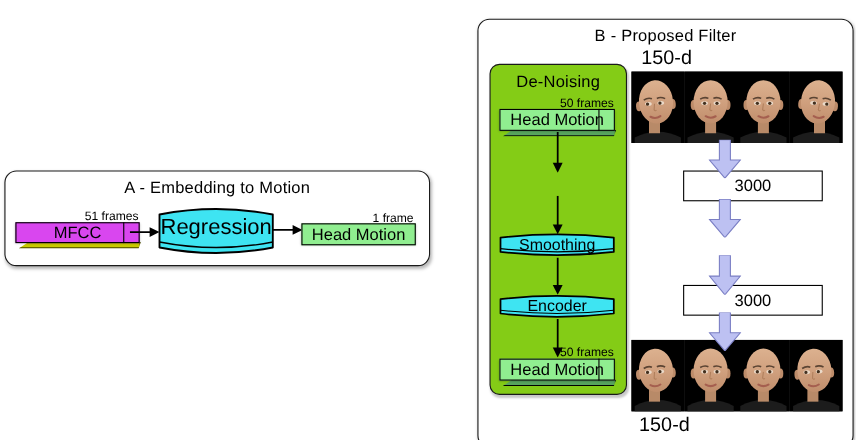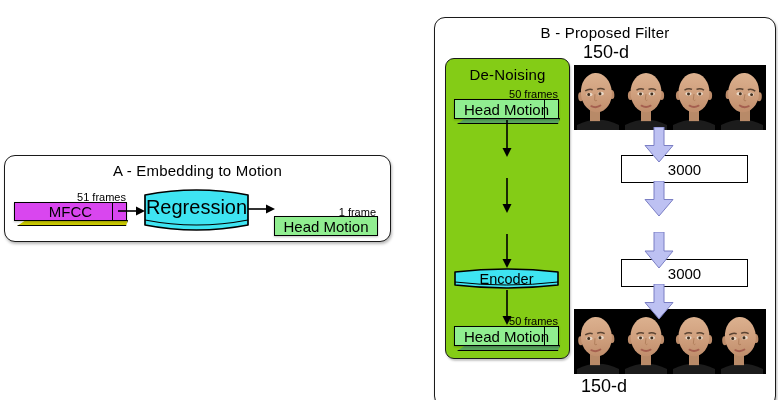--- a/index.html
+++ b/index.html
@@ -104,21 +104,21 @@
         <path d="M1 31 Q52.5 41 104 31" fill="none" stroke="#000" stroke-width="1.2"></path>
       </svg>
       <div class="cyl-label">Regression</div>
     </div>
 
     <svg class="arrow" style="left:243px; top:47px;" width="27" height="12" viewBox="0 0 27 12">
       <line x1="0" y1="6" x2="19" y2="6" stroke="#000" stroke-width="1.6"></line>
       <polygon points="18,1.5 18,10.5 27,6" fill="#000"></polygon>
     </svg>
 
-    <div class="plainbox" style="left:269px; top:60px; width:104px; height:20px;">
+    <div class="plainbox" style="left:269px; top:47px; width:104px; height:20px;">
       <div class="frames-label">1 frame</div>
       <span>Head Motion</span>
     </div>
   </section>
 
   <section class="panel" id="panel-b">
     <div class="panel-title">B - Proposed Filter</div>
 
     <div id="denoise-box">
       <div class="panel-title">De-Noising</div>
@@ -136,20 +136,27 @@
         <line x1="6" y1="0" x2="6" y2="29" stroke="#000" stroke-width="1.6"></line>
         <polygon points="1.5,28 10.5,28 6,37" fill="#000"></polygon>
       </svg>
 
 
       <svg class="arrow" style="left:55px; top:119px;" width="12" height="35" viewBox="0 0 12 35">
         <line x1="6" y1="0" x2="6" y2="27" stroke="#000" stroke-width="1.6"></line>
         <polygon points="1.5,26 10.5,26 6,35" fill="#000"></polygon>
       </svg>
 
+      <div class="cyl" style="left:8px; top:153px; width:105px; height:21px;">
+        <svg viewBox="0 0 105 21" preserveAspectRatio="none">
+          <path d="M1 4 Q52.5 -2 104 4 L104 17 Q52.5 23 1 17 Z" fill="#3ee4f2" stroke="#000" stroke-width="1.6" stroke-linejoin="round"></path>
+          <path d="M1 14 Q52.5 20 104 14" fill="none" stroke="#000" stroke-width="1"></path>
+        </svg>
+        <div class="cyl-label">Smoothing</div>
+      </div>
 
       <svg class="arrow" style="left:55px; top:175px;" width="12" height="34" viewBox="0 0 12 34">
         <line x1="6" y1="0" x2="6" y2="26" stroke="#000" stroke-width="1.6"></line>
         <polygon points="1.5,25 10.5,25 6,34" fill="#000"></polygon>
       </svg>
 
       <div class="cyl" style="left:8px; top:209px; width:105px; height:21px;">
         <svg viewBox="0 0 105 21" preserveAspectRatio="none">
           <path d="M1 4 Q52.5 -2 104 4 L104 17 Q52.5 23 1 17 Z" fill="#3ee4f2" stroke="#000" stroke-width="1.6" stroke-linejoin="round"></path>
           <path d="M1 14 Q52.5 20 104 14" fill="none" stroke="#000" stroke-width="1"></path>

